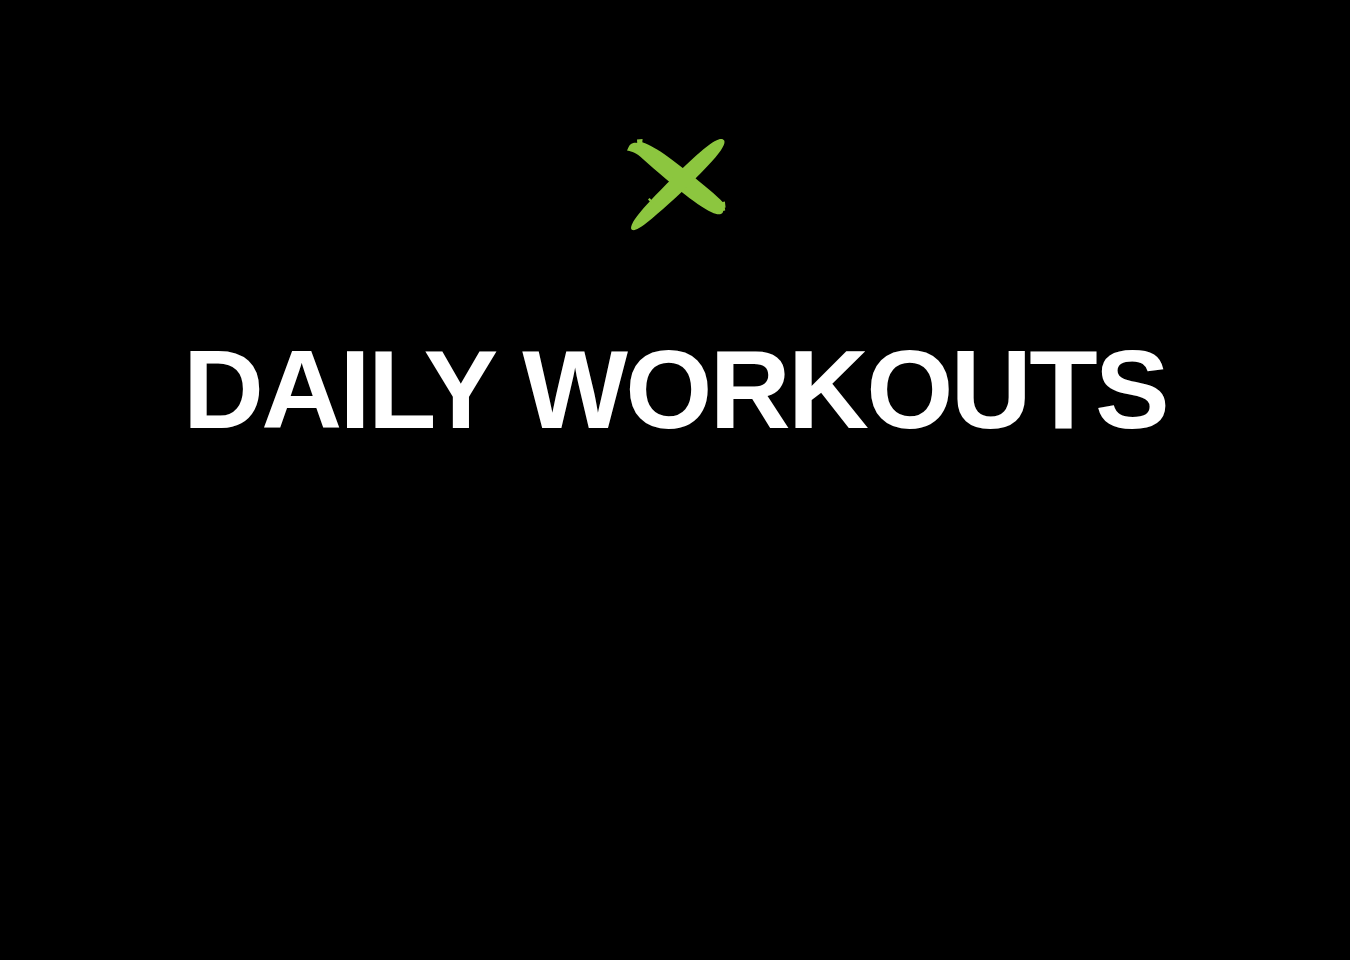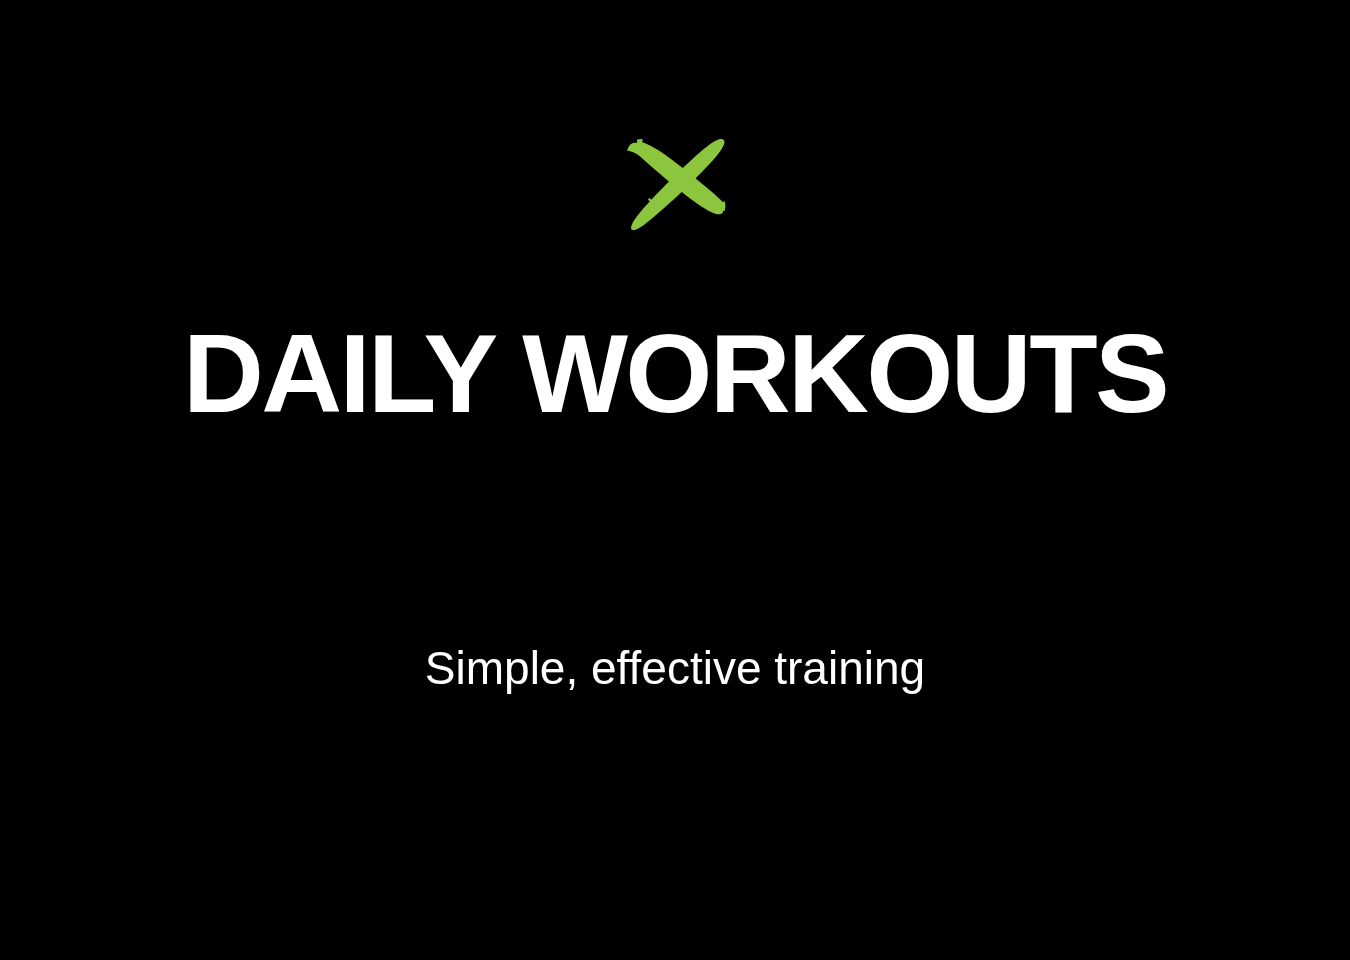--- a/index.html
+++ b/index.html
@@ -40,21 +40,21 @@
     width: 104px;
     height: 102px;
     overflow: visible;
   }
 
   
   .headline-wrap {
     position: absolute;
     left: 0;
     right: 0;
-    top: 318px;
+    top: 334px;
     text-align: center;
   }
   .headline {
     display: block;
     margin: 0;
     color: #ffffff;
     font-family: "Liberation Sans", sans-serif;
     font-size: 112px;
     font-weight: 700;
     line-height: 112px;
@@ -126,16 +126,15 @@
         <path d="M97.2,76.8 L 101.6,76.2 L 102.2,80.6 L 97.8,81.2 Z"></path>
       </g>
     </svg>
   </div>
 
   <div class="headline-wrap">
     <h1 class="headline">DAILY WORKOUTS</h1>
   </div>
 
   <div class="subtitle-wrap">
-    <span class="subtitle-line">Simple, effective training</span>
   </div>
 
 </div>
 
 </body></html>

